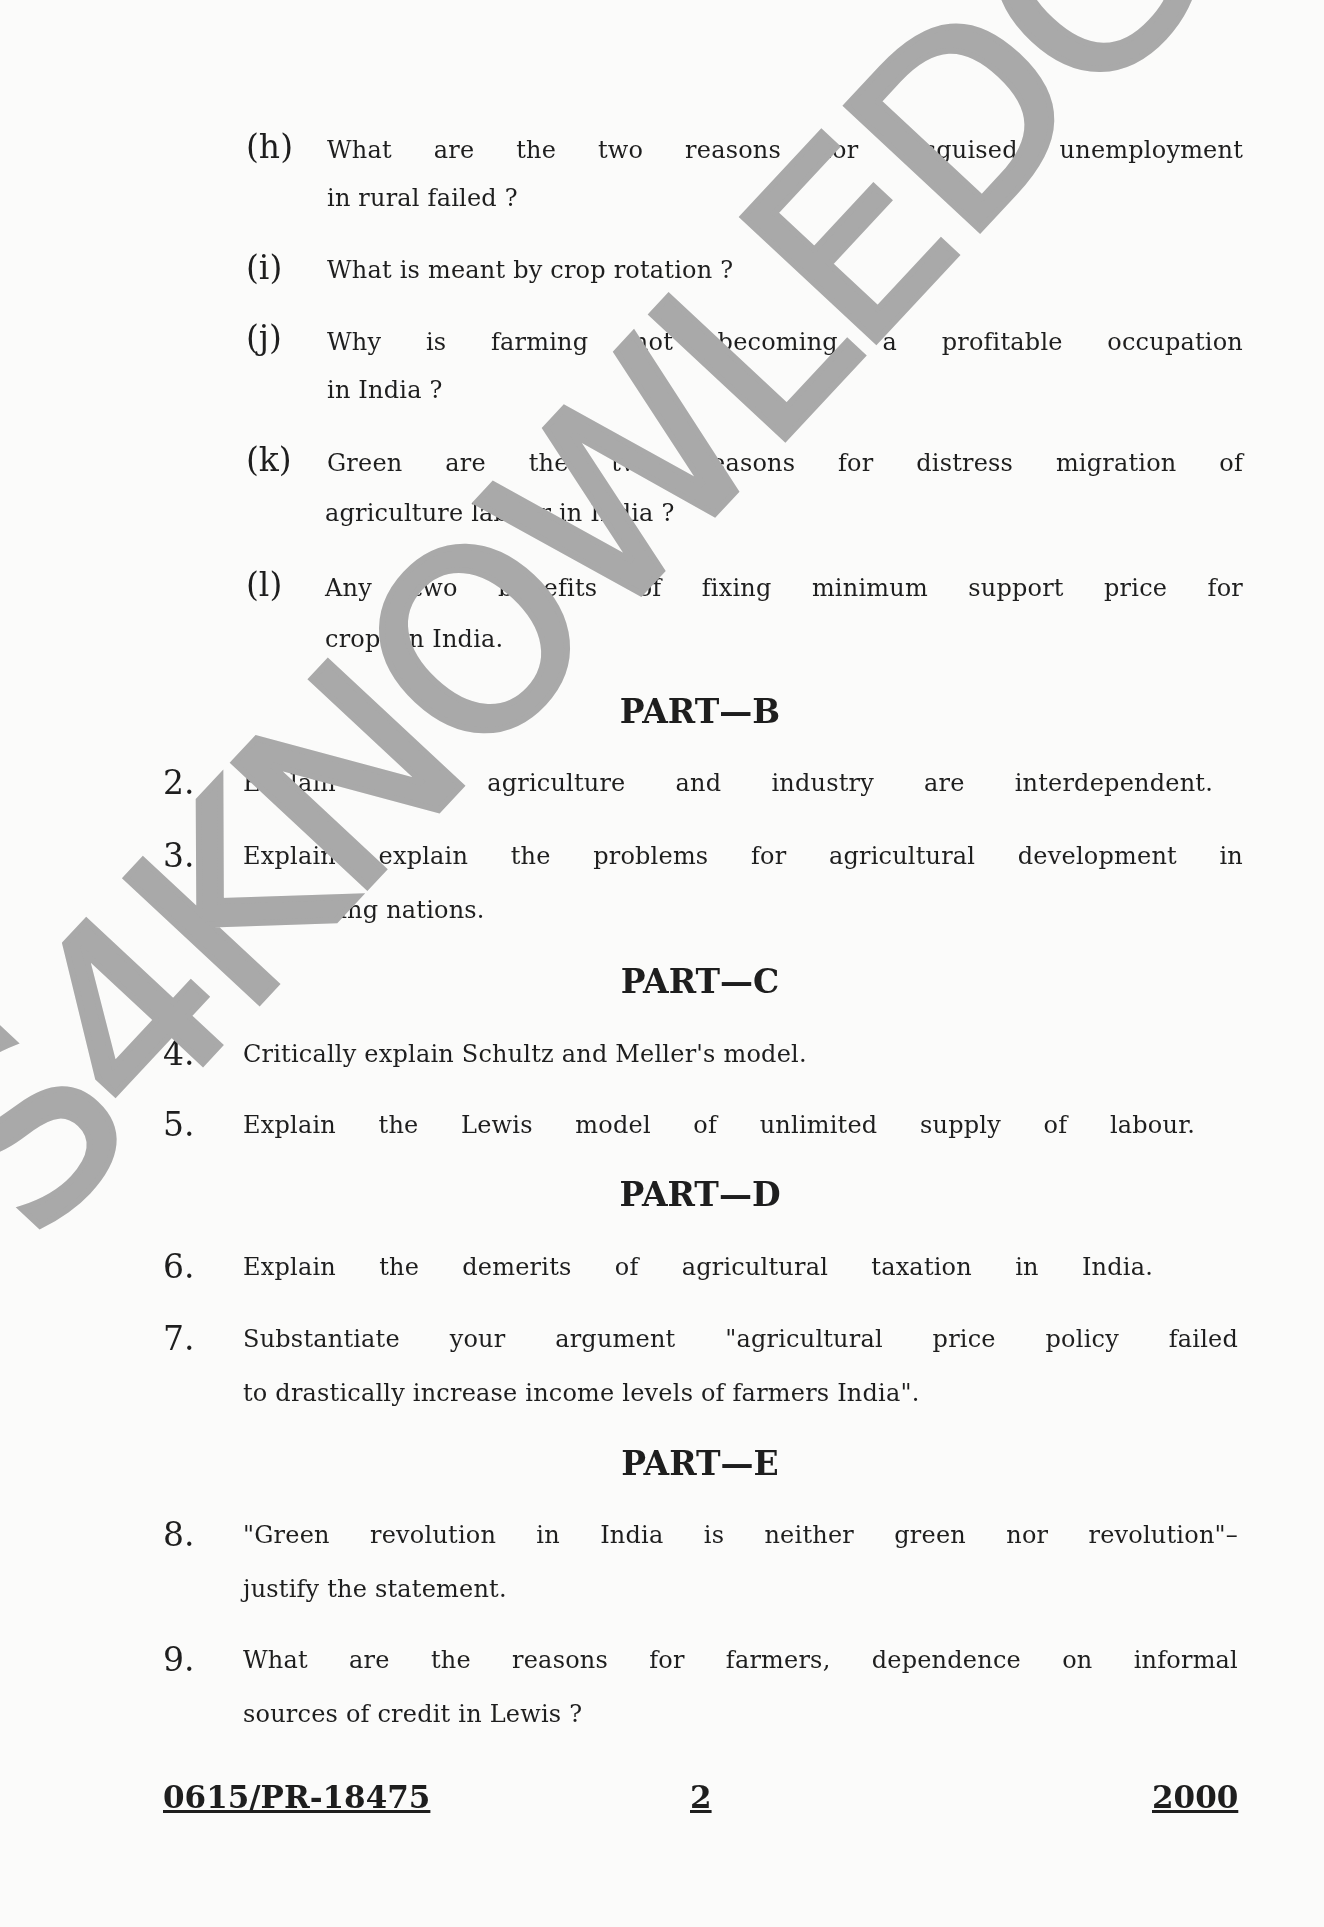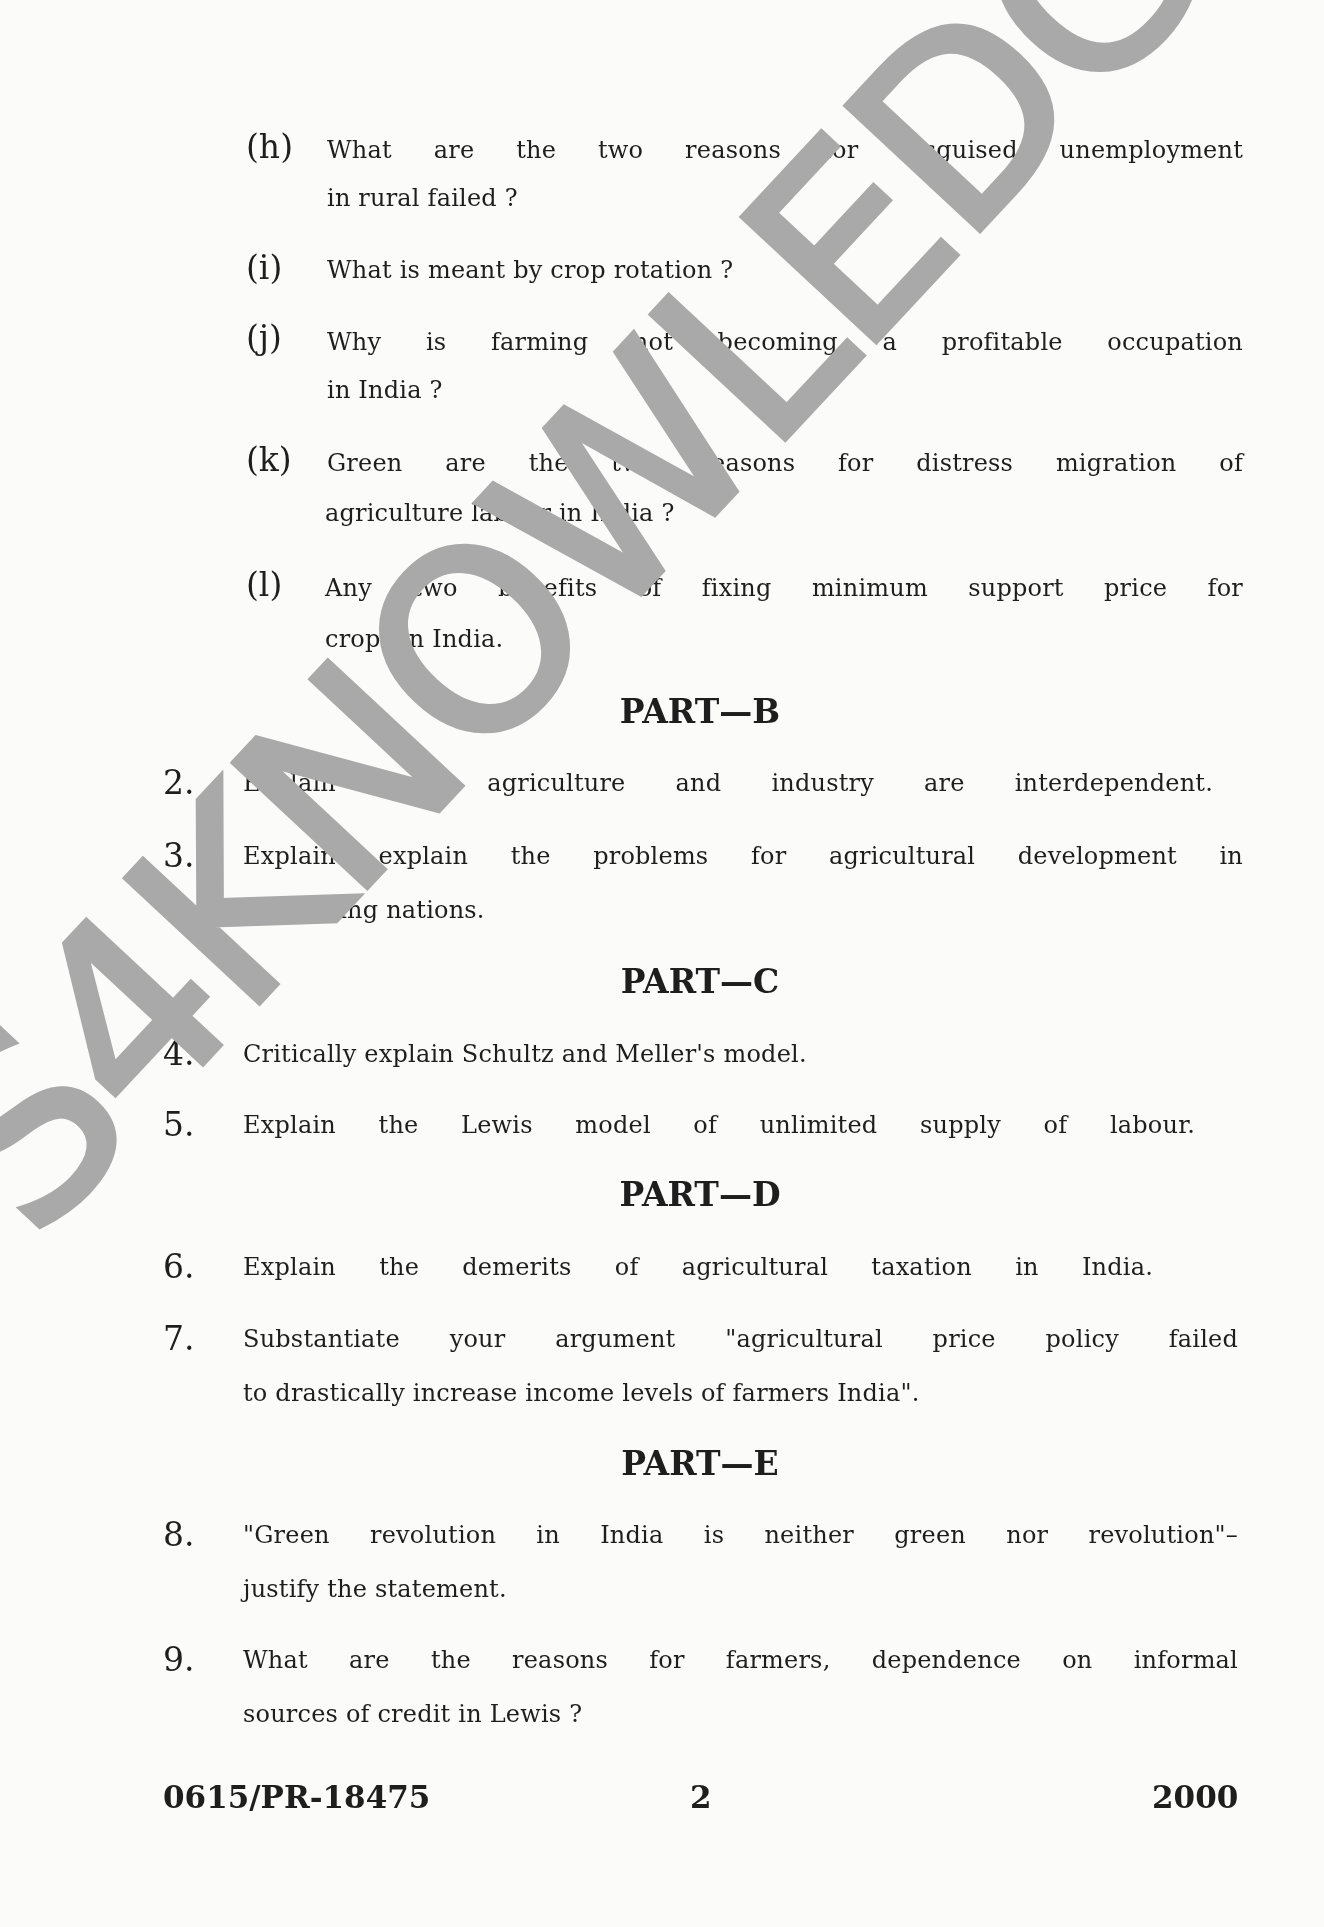--- a/index.html
+++ b/index.html
@@ -2,21 +2,21 @@
 <html><head>
 <meta charset="utf-8">
 <style>
   html,body{margin:0;padding:0;}
   body{width:1324px;height:1927px;background:#fbfbfa;position:relative;overflow:hidden;
        font-family:"DejaVu Serif","Liberation Serif",serif;color:#1e1e1e;}
   .line{position:absolute;font-size:24px;line-height:40px;white-space:nowrap;letter-spacing:0.2px;}
   .lbl{position:absolute;font-size:33px;line-height:40px;}
   .part{position:absolute;left:0;width:1400px;text-align:center;font-weight:bold;font-size:33px;line-height:40px;}
   .just{text-align:justify;text-align-last:justify;}
-  .footer{position:absolute;font-weight:bold;font-size:31px;line-height:40px;}
+  .footer{position:absolute;font-weight:bold;font-size:31px;line-height:40px;text-decoration:underline;}
   .wm{position:absolute;left:-120px;top:1100px;transform-origin:0 0;transform:rotate(-47deg);
       font-family:"DejaVu Sans","Liberation Sans",sans-serif;font-size:250px;font-weight:normal;
       color:#a9a9a9;letter-spacing:-6px;white-space:nowrap;pointer-events:none;line-height:1;
       -webkit-text-stroke:6px #a9a9a9;}
 </style>
 </head>
 <body>
 
 <div>
   <span class="lbl" style="left:246px;top:127px">(h)</span>

